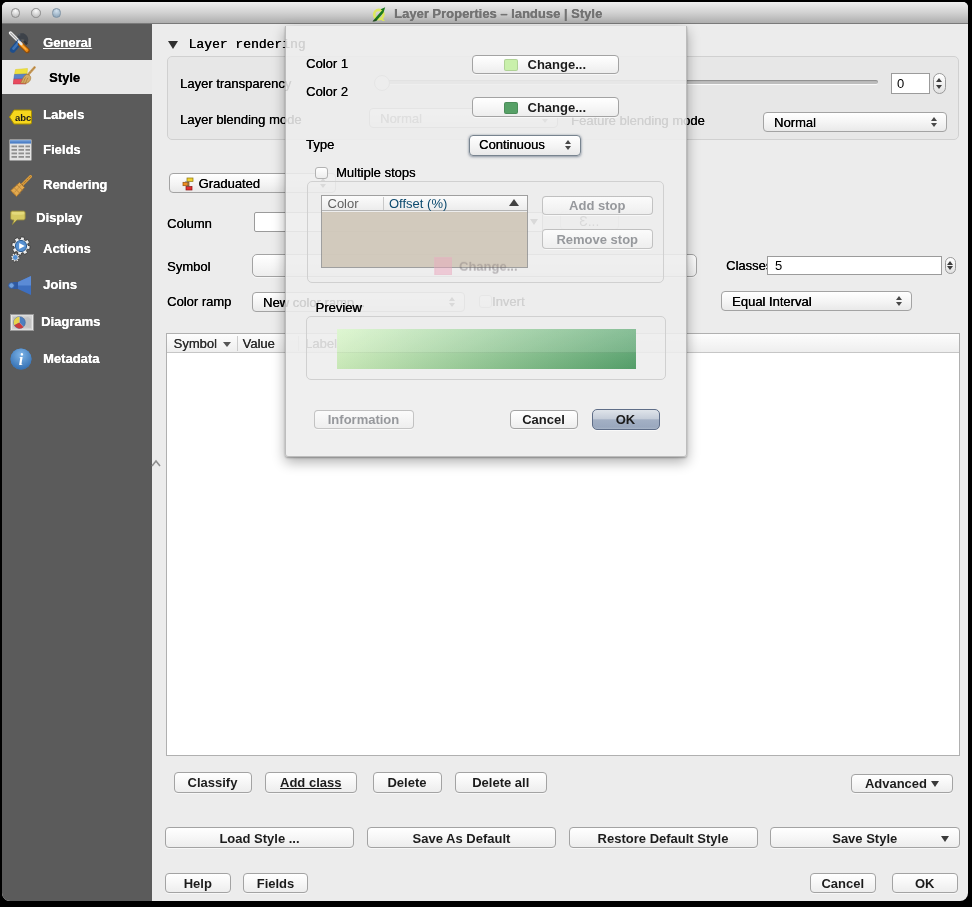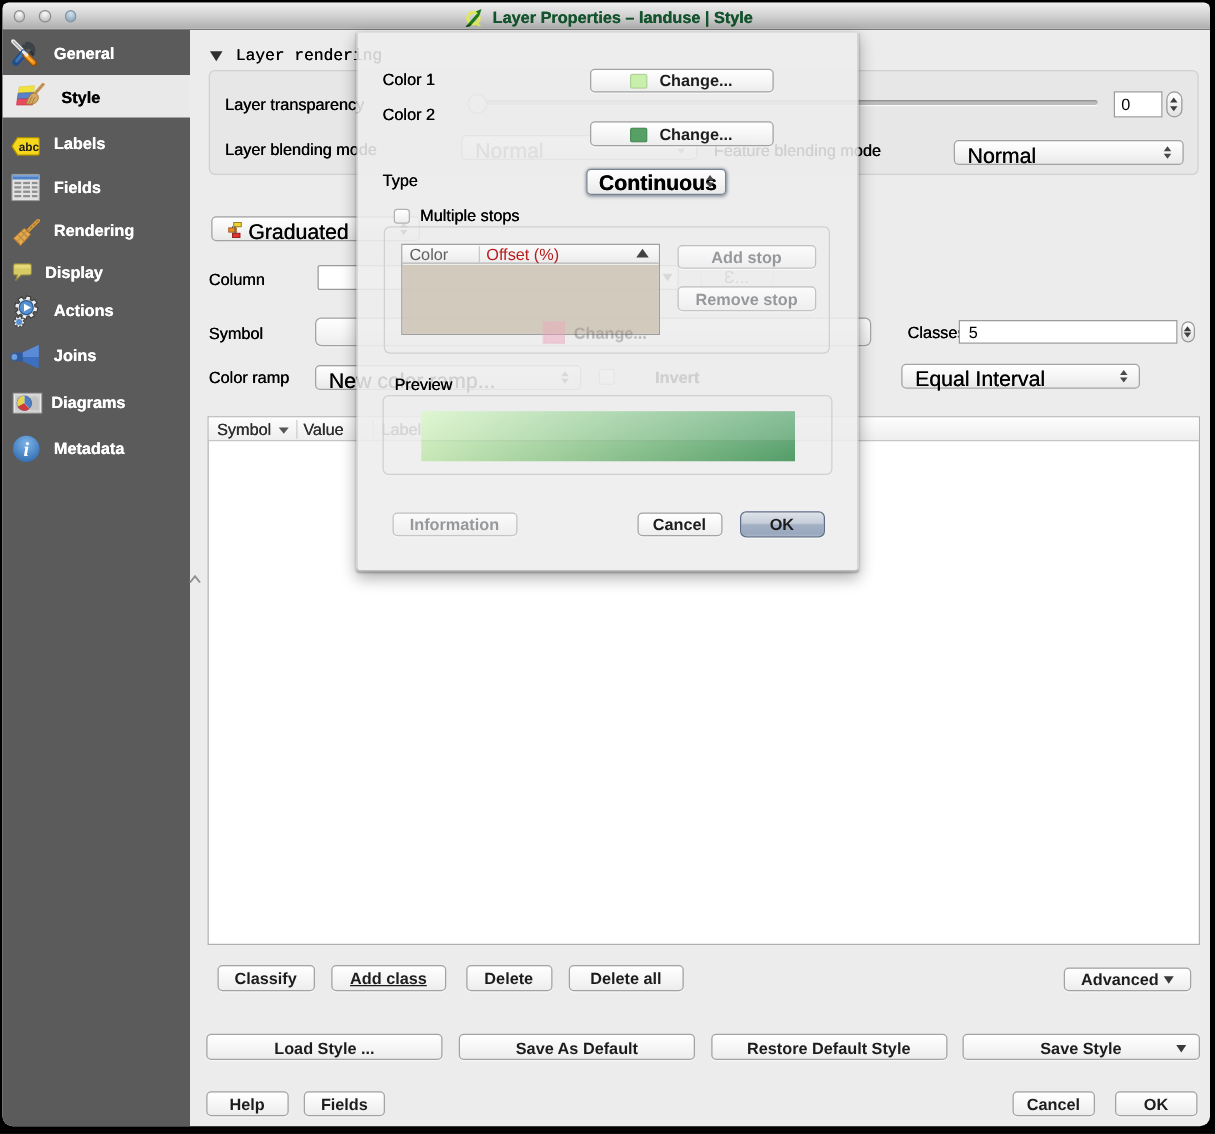--- a/index.html
+++ b/index.html
@@ -2,21 +2,21 @@
 <html><head>
 <meta charset="utf-8">
 <style>
 *{margin:0;padding:0;box-sizing:border-box;}
 html,body{width:972px;height:907px;background:#000;overflow:hidden;}
 body{position:relative;font-family:"Liberation Sans",sans-serif;}
 #win{position:absolute;left:2px;top:2px;width:966px;height:899px;border-radius:5px 5px 8px 8px;overflow:hidden;background:#ececec;}
 #abs{position:absolute;left:-2px;top:-2px;width:972px;height:907px;}
 .lbl{position:absolute;font-size:13px;color:#000;white-space:nowrap;line-height:16px;text-shadow:0.28px 0 0 currentColor;}
 .btn{position:absolute;border:1px solid #a3a3a3;border-radius:4px;background:linear-gradient(#ffffff,#f7f7f7 48%,#ededed);font-size:13px;font-weight:bold;color:#1c1c1c;text-align:center;white-space:nowrap;box-shadow:0 1px 0 rgba(255,255,255,.6);}
-.combo{position:absolute;border:1px solid #a3a3a3;border-radius:4px;background:linear-gradient(#ffffff,#f4f4f4 55%,#e9e9e9);font-size:17px;color:#000;white-space:nowrap;text-shadow:0.28px 0 0 currentColor;}
+.combo{position:absolute;border:1px solid #a3a3a3;border-radius:4px;background:linear-gradient(#ffffff,#f4f4f4 55%,#e9e9e9);font-size:13px;color:#000;white-space:nowrap;text-shadow:0.28px 0 0 currentColor;}
 .field{position:absolute;border:1px solid #9b9b9b;background:#fff;font-size:13px;color:#000;}
 .cb{position:absolute;width:12px;height:12px;border:1px solid #b2b2b2;border-radius:3px;background:linear-gradient(#fff,#ededed);}
 .grp{position:absolute;border:1px solid #d0d0d0;border-radius:5px;background:rgba(0,0,0,0.018);}
 .ud{position:absolute;right:8px;top:50%;width:7px;height:10px;margin-top:-5px;}
 .ud i{position:absolute;left:0;width:0;height:0;border-left:3.5px solid transparent;border-right:3.5px solid transparent;}
 .ud i.u{top:0;border-bottom:4.5px solid #484848;}
 .ud i.d{bottom:0;border-top:4.5px solid #484848;}
 .dn{position:absolute;width:0;height:0;border-left:4.5px solid transparent;border-right:4.5px solid transparent;border-top:6px solid #4a4a4a;}
 .up{position:absolute;width:0;height:0;border-left:4.5px solid transparent;border-right:4.5px solid transparent;border-bottom:6px solid #3f3f3f;}
 .spin{position:absolute;border:1px solid #9a9a9a;border-radius:7px;background:linear-gradient(#ffffff,#e2e2e2);}
@@ -33,40 +33,40 @@
 <div style="position:absolute;left:10.8px;top:8px;width:9.5px;height:9.5px;border-radius:50%;border:1px solid #8c8c8c;background:radial-gradient(circle at 50% 25%,#fcfcfc,#bdbdbd 85%);"></div>
 <div style="position:absolute;left:31px;top:8px;width:9.5px;height:9.5px;border-radius:50%;border:1px solid #8c8c8c;background:radial-gradient(circle at 50% 25%,#fcfcfc,#bdbdbd 85%);"></div>
 <div style="position:absolute;left:51.5px;top:8px;width:9.5px;height:9.5px;border-radius:50%;border:1px solid #7e93a5;background:radial-gradient(circle at 50% 25%,#d3e2ef,#8ea6ba 85%);"></div>
 <svg style="position:absolute;left:372px;top:5px;" width="15" height="17" viewBox="0 0 15 17">
 <circle cx="6.8" cy="9.5" r="4.6" fill="none" stroke="#dde85e" stroke-width="2.6"></circle>
 <path d="M9.5 12.5 L13 16 L10.5 16 L8 13.8 Z" fill="#dde85e"></path>
 <path d="M3.5 14.8 L10.2 7.2" stroke="#1c7a1c" stroke-width="2.6" stroke-linecap="round"></path>
 <path d="M8.7 4.2 L13.2 2.2 L11.6 7.2 Z" fill="#1c7a1c"></path>
 <path d="M0.5 16.5 C1.5 14.2 3.5 13.8 5 14.5 C4 16.2 2 16.8 0.5 16.5 Z" fill="#234d20"></path>
 </svg>
-<div class="lbl" style="left:394px;top:6px;font-weight:bold;color:#14532d;">Layer Properties – landuse | Style</div>
+<div class="lbl" style="left:394px;top:6px;font-weight:bold;color:#737373;">Layer Properties – landuse | Style</div>
 
 <div style="position:absolute;left:2px;top:24px;width:150px;height:878px;background:#5b5b5b;"></div>
 <div style="position:absolute;left:2px;top:60px;width:150px;height:34px;background:#e9e9e9;"></div>
 <div id="sidebar-items" style="position:absolute;left:0;top:0;font-weight:bold;font-size:13px;">
 
 <svg style="position:absolute;left:8px;top:31px;" width="23" height="23" viewBox="0 0 23 23">
 <path d="M2.5 2 L11.5 11" stroke="#f2f2f2" stroke-width="3.2" stroke-linecap="round"></path>
 <path d="M2.8 2.3 L11.5 11" stroke="#aeaeae" stroke-width="1.4" stroke-linecap="round"></path>
 <path d="M11 11.5 L4.8 18.8" stroke="#1e4e8c" stroke-width="5.8" stroke-linecap="round"></path>
 <path d="M10.6 11.5 L5.4 17.6" stroke="#3f74b5" stroke-width="2.6" stroke-linecap="round"></path>
 <path d="M12.5 13 L19.3 19.6" stroke="#8a4d0f" stroke-width="5.2" stroke-linecap="round"></path>
 <path d="M12.7 13.1 L18.8 19.1" stroke="#ef8d13" stroke-width="3.4" stroke-linecap="round"></path>
 <path d="M12.9 13.4 L18 18.4" stroke="#ffb54d" stroke-width="1.2" stroke-linecap="round"></path>
 <path d="M10.8 10.5 L13.4 13" stroke="#e8e8e8" stroke-width="2.6" stroke-linecap="round"></path>
 <path d="M12.2 2.6 C10.3 2.9 9.1 4.5 9.4 6.2 L12 8.9 C13.6 7.8 15.7 7.9 17.1 9.2 L19.6 12 C21.2 8.7 20 4.6 16.8 2.9 C15.3 2.2 13.7 2.3 12.2 2.6 Z" fill="#3d4249"></path>
 <path d="M16.9 8.9 L19.9 12.4 L18.1 14.2 L15.2 10.7 Z" fill="#2f3339"></path>
 <path d="M12.2 2.6 C11 2.85 10 3.7 9.55 4.8 L12.3 4.4 Z" fill="#555b63"></path>
 </svg>
-<div class="lbl" style="left:43px;top:35px;color:#fff;">General</div>
+<div class="lbl" style="left:43px;top:35px;color:#fff;text-decoration:underline;">General</div>
 
 <svg style="position:absolute;left:13px;top:66px;" width="23" height="22" viewBox="0 0 23 22">
 <path d="M2.5 3.5 L14.5 2.5 L14 8 L1.5 8.5 Z" fill="#efe13e" stroke="#d8c92a" stroke-width="0.5"></path>
 <path d="M1.5 8.5 L14 8 L13.5 13 L0.8 13.3 Z" fill="#5b82c8" stroke="#3d62a5" stroke-width="0.5"></path>
 <path d="M0.8 13.3 L13.5 13 L13 18 L0 18 Z" fill="#e84a5e" stroke="#c23348" stroke-width="0.5"></path>
 <path d="M21.5 1.5 L13.5 10.5" stroke="#c99b5c" stroke-width="2.6" stroke-linecap="round"></path>
 <path d="M21.5 1.5 L13.5 10.5" stroke="#a5772f" stroke-width="0.8" stroke-linecap="round" stroke-dasharray="1.2 1.8"></path>
 <path d="M14.5 8.5 C17.5 9 18.5 11.5 17 14.5 C14.8 18.3 9.5 17.5 7.5 16.8 C9.3 15 8.8 13.5 10.5 11.3 C11.9 9.4 12.8 8.2 14.5 8.5 Z" fill="#d3a968" stroke="#a5772f" stroke-width="0.7"></path>
 <path d="M10 16.8 C11.5 15 11 13.6 12.7 11.4 M12.3 17.2 C13.8 15.4 13.3 14 15 11.8" stroke="#a5772f" stroke-width="0.7" fill="none"></path>
 </svg>
@@ -215,21 +215,21 @@
 
 <div class="lbl" style="left:167px;top:294px;">Color ramp</div>
 <div class="combo" style="left:252px;top:291.5px;width:213px;height:20.5px;">
           <span style="position:absolute;left:10px;top:2px;">New color ramp...</span>
           <span class="ud">
             <i class="u"></i>
             <i class="d"></i>
           </span>
         </div>
 <div class="cb" style="left:478.5px;top:295px;width:13px;height:13px;"></div>
-<div class="lbl" style="left:524px;top:294px;font-weight:bold;">Invert</div>
+<div class="lbl" style="left:492px;top:294px;">Invert</div>
 
 <div class="lbl" style="left:710px;top:258px;margin-left:16px;">Classes</div>
 <div class="field" style="left:767px;top:256px;width:174.5px;height:18.5px;padding:1px 0 0 7px;">5</div>
 <div class="spin" style="left:944.5px;top:256.5px;width:11px;height:17.5px;border-radius:5.5px;">
           <i class="u" style="top:3px;border-left-width:3px;border-right-width:3px;border-bottom-width:4px;"></i>
           <i class="d" style="bottom:3px;border-left-width:3px;border-right-width:3px;border-top-width:4px;"></i>
         </div>
 <div class="lbl" style="left:722px;top:291.5px;">Mode</div>
 <div class="combo" style="left:721px;top:290.5px;width:191px;height:20px;">
           <span style="position:absolute;left:10px;top:2px;">Equal Interval</span>
@@ -275,35 +275,35 @@
 <span style="position:absolute;left:31.5px;top:3.5px;width:14px;height:12px;border-radius:2px;background:#c9f0ab;border:1px solid rgba(0,0,0,.12);"></span>
 <span style="position:absolute;left:55px;top:1.5px;">Change...</span>
         </div>
 <div class="lbl" style="left:306px;top:84px;text-align:right;">Color 2</div>
 <div class="btn" style="left:471.5px;top:97px;width:147.5px;height:19.5px;">
 <span style="position:absolute;left:31.5px;top:3.5px;width:14px;height:12px;border-radius:2px;background:#56a066;border:1px solid rgba(0,0,0,.12);"></span>
 <span style="position:absolute;left:55px;top:1.5px;">Change...</span>
         </div>
 <div class="lbl" style="left:306px;top:137px;">Type</div>
 <div class="combo" style="left:469px;top:135px;width:111.5px;height:20.5px;border:1.5px solid #78848f;box-shadow:0 1px 3px rgba(80,95,115,0.55),0 0 2px rgba(80,95,115,0.4);">
-          <span style="position:absolute;left:9px;top:1px;font-weight:bold;">Continuous</span>
+          <span style="position:absolute;left:9px;top:1px;">Continuous</span>
           <span class="ud">
             <i class="u"></i>
             <i class="d"></i>
           </span>
         </div>
 <div class="cb" style="left:315px;top:167px;width:12.5px;height:11.5px;"></div>
 <div class="lbl" style="left:336px;top:165px;">Multiple stops</div>
 
 <div class="grp" style="left:307px;top:181px;width:357px;height:101.5px;background:none;"></div>
 <div style="position:absolute;left:321px;top:195px;width:206.5px;height:73px;border:1px solid rgba(125,125,125,0.7);">
 <div style="position:absolute;left:0;top:0;right:0;height:15px;background:linear-gradient(rgba(253,253,253,0.9),rgba(236,236,236,0.9));border-bottom:1px solid #b5b5b5;"></div>
 <span style="position:absolute;left:5.5px;top:0px;font-size:13px;color:#616161;">Color</span>
 <span style="position:absolute;left:61px;top:1px;width:1px;height:13px;background:#c9c9c9;"></span>
-<span style="position:absolute;left:67px;top:0px;font-size:13px;color:#b91c1c;">Offset (%)</span>
+<span style="position:absolute;left:67px;top:0px;font-size:13px;color:#0c4a6e;">Offset (%)</span>
 <span class="up" style="left:187px;top:3px;border-left-width:5px;border-right-width:5px;border-bottom-width:7.5px;border-bottom-color:#424242;"></span>
 <div style="position:absolute;left:0;top:16px;right:0;bottom:0;background:rgba(202,192,176,0.8);"></div>
 </div>
 <span style="position:absolute;left:434px;top:257px;width:17.5px;height:17.5px;background:rgba(238,168,192,0.45);"></span>
         <span style="position:absolute;left:459px;top:259px;font-size:13px;font-weight:bold;color:rgba(105,92,98,0.27);">Change...</span>
 <div class="btn" style="left:542px;top:195.5px;width:110.5px;height:19.5px;color:#96989c;background:linear-gradient(rgba(255,255,255,.75),rgba(238,238,238,.75));border-color:rgba(160,160,160,.6);padding-top:1.5px;">Add stop</div>
 <div class="btn" style="left:542px;top:229px;width:110.5px;height:19.5px;color:#96989c;background:linear-gradient(rgba(255,255,255,.75),rgba(238,238,238,.75));border-color:rgba(160,160,160,.6);padding-top:1.5px;">Remove stop</div>
 
 <div class="lbl" style="left:315.5px;top:299.5px;">Preview</div>
 <div class="grp" style="left:305.5px;top:316px;width:360px;height:64px;background:none;"></div>

